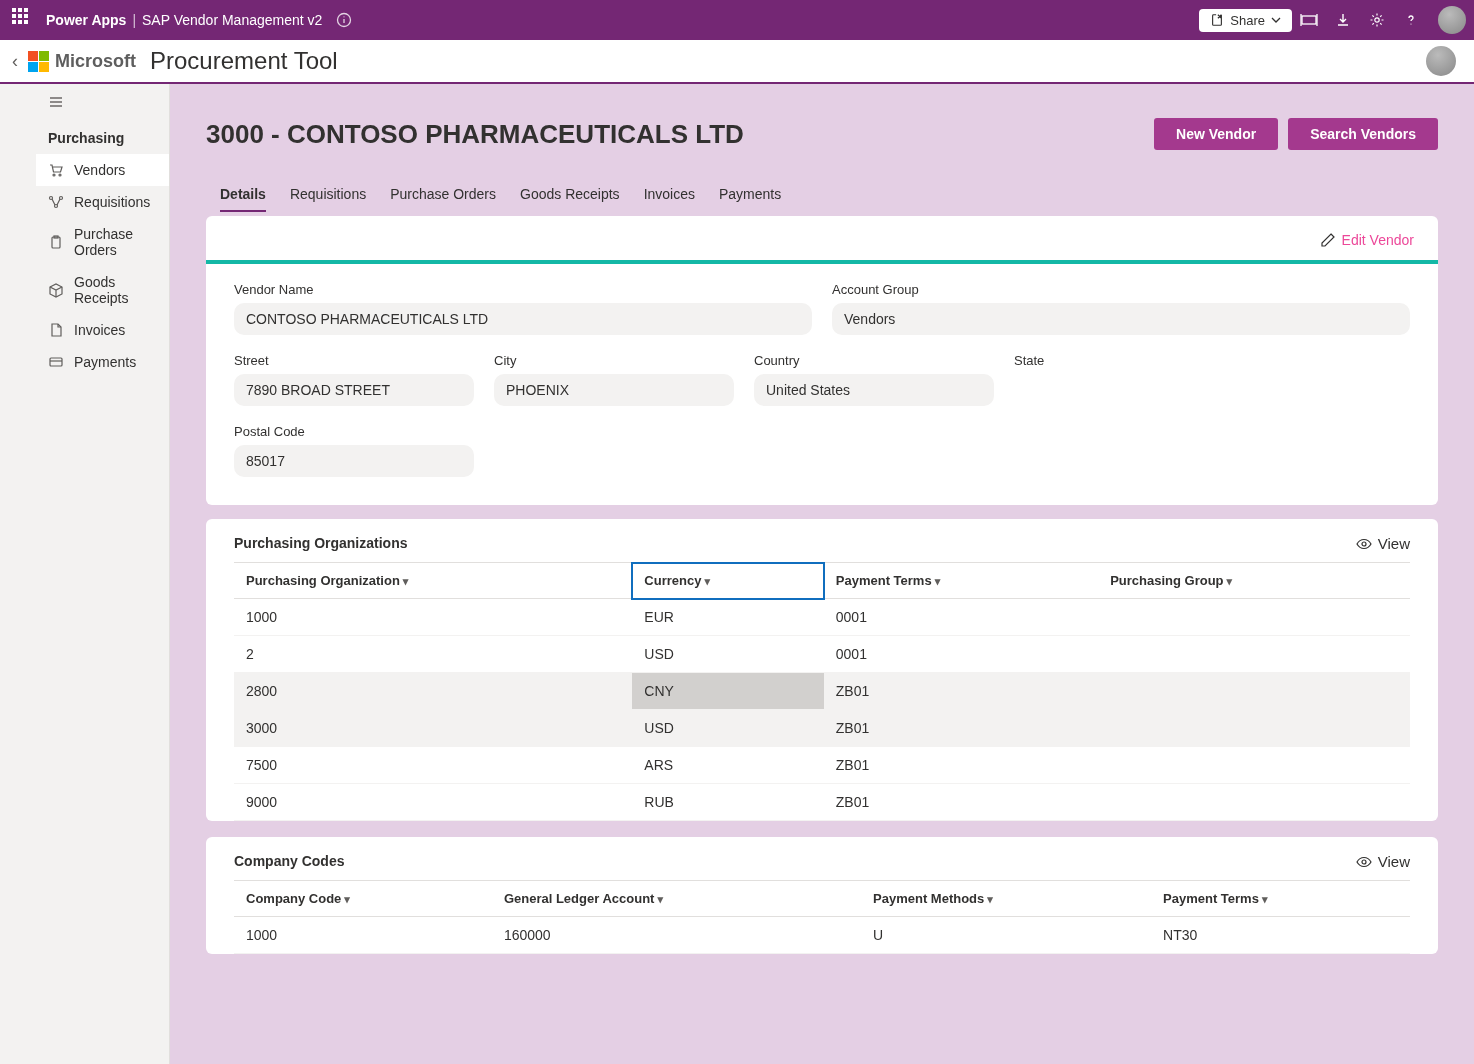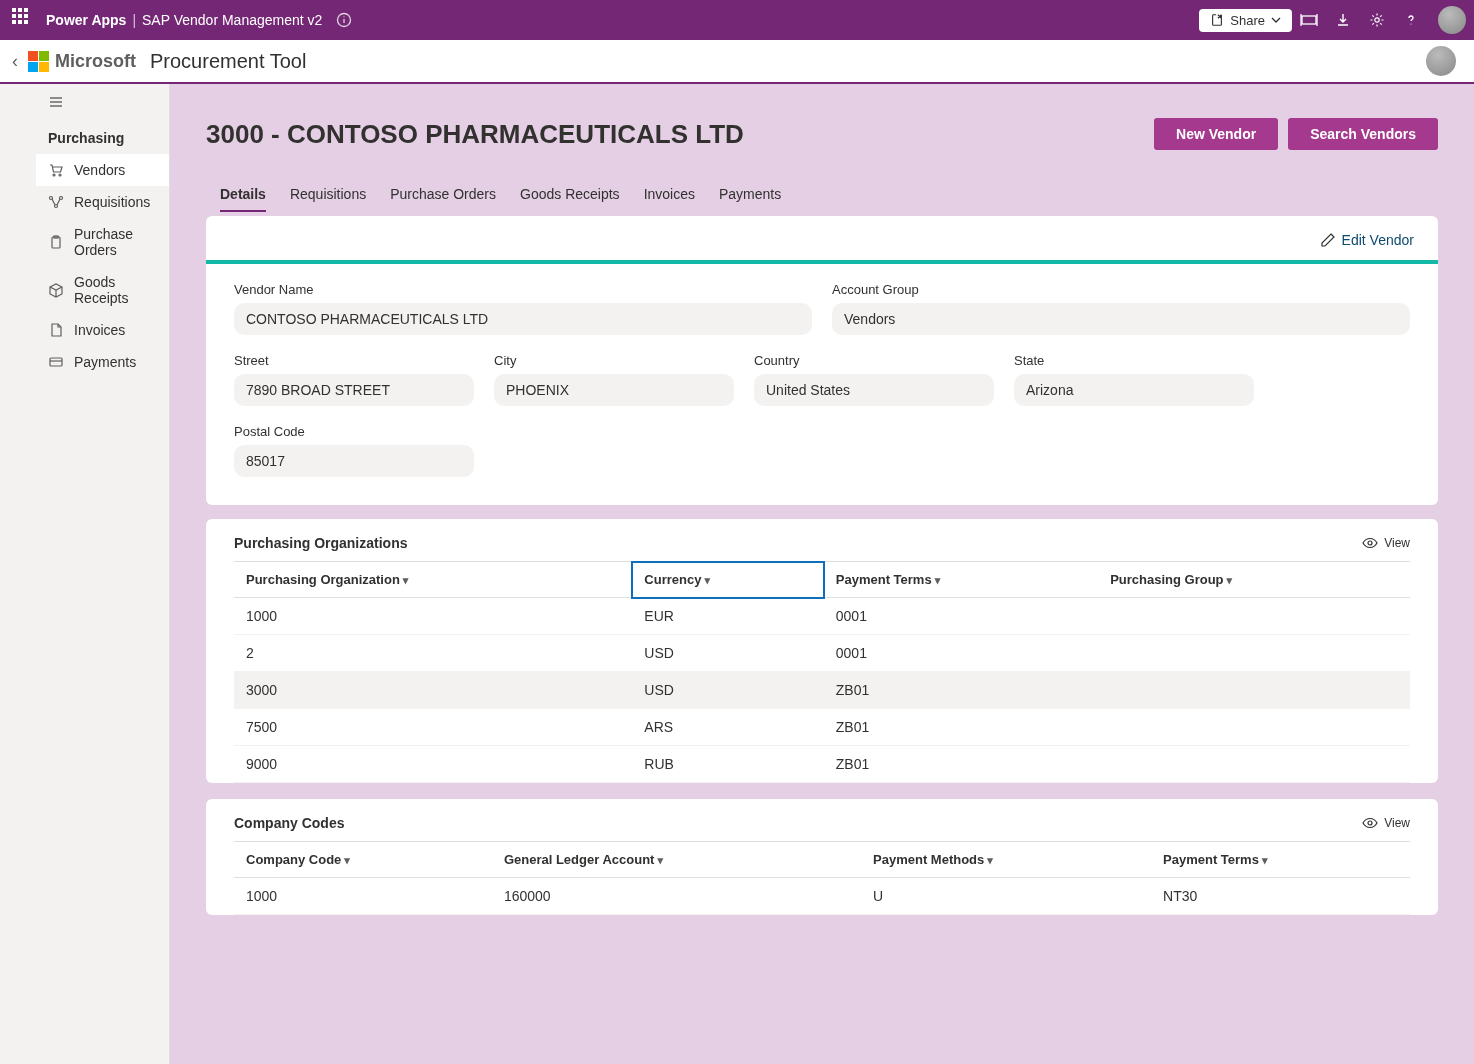--- a/index.html
+++ b/index.html
@@ -17,21 +17,21 @@
   .share-btn { background: #fff; color: #323130; border: 1px solid transparent; border-radius: 4px; padding: 3px 10px; font-size: 13px; display:flex; align-items:center; gap:6px; cursor:pointer;}
   .top-icon { width: 34px; height: 40px; display:flex; align-items:center; justify-content:center; color:#fff; cursor:pointer; }
   .avatar { width: 28px; height:28px; border-radius:50%; background: radial-gradient(circle at 40% 30%, #bbb, #888); margin-left:10px; }
   
   
   .subheader { height: 44px; border-bottom: 2px solid #742774; display:flex; align-items:center; padding:0 12px; position:relative; }
   .back-chevron { font-size:18px; color:#605e5c; cursor:pointer; margin-right:10px; }
   .ms-logo { display:grid; grid-template-columns: 10px 10px; grid-template-rows: 10px 10px; gap:1px; margin-right:6px;}
   .ms-logo .q1{background:#F25022;} .ms-logo .q2{background:#7FBA00;} .ms-logo .q3{background:#00A4EF;} .ms-logo .q4{background:#FFB900;}
   .ms-text{ font-size:18px; font-weight:600; color:#5e5e5e; margin-right:14px;}
-  .tool-title{ font-size:20px; font-weight:400; color:#323130;}
+  .tool-title{ font-size:24px; font-weight:400; color:#323130;}
   .sub-avatar{ position:absolute; right:18px; width:30px; height:30px; border-radius:50%; background: radial-gradient(circle at 40% 30%, #bbb, #888); }
   
   
   .shell { display:flex; height: calc(100vh - 84px); }
   .sidebar { width: 170px; background:#f3f2f1; border-right:1px solid #e1dfdd; flex-shrink:0;padding-left:36px;}
   .hamburger { width:40px; height:36px; display:flex;align-items:center;justify-content:center;cursor:pointer;color:#605e5c;}
   .hamburger svg{width:16px;height:16px;}
   .side-section { font-weight:600; font-size:14px; padding:10px 12px 8px; }
   .side-item { display:flex; align-items:center; gap:10px; padding:8px 12px; font-size:14px; color:#323130; cursor:pointer;}
   .side-item.active{ background:#fff; }
@@ -45,31 +45,31 @@
   .page-title { font-size:26px; font-weight:600; color:#323130;}
   .head-spacer{flex:1;}
   .btn-primary { background:#a4398e; color:#fff; border:none; padding:8px 22px; font-size:14px; font-weight:600; border-radius:3px; cursor:pointer; margin-left:10px;}
   
   .tabbar { display:flex; gap:24px; margin-bottom:4px; padding-left:14px;}
   .tab { padding:8px 0; font-size:14px; color:#323130; cursor:pointer; border-bottom:2px solid transparent;}
   .tab.active { font-weight:600; border-bottom-color:#742774;}
   
   .card { background:#fff; border-radius:6px; margin-bottom:14px; }
   .card-head-right{ display:flex; justify-content:flex-end; padding:16px 24px 12px;}
-  .edit-link{ display:flex;align-items:flex-end;gap:6px;color:#0c4a6e;font-size:14px;cursor:pointer;}
+  .edit-link{ display:flex;align-items:flex-end;gap:6px;color:#ec4899;font-size:14px;cursor:pointer;}
   .form-area{ padding:0 28px 28px; border-top:4px solid #14b8a6;}
   .form-row{ display:flex; gap:20px; margin-top:18px;}
   .field{ flex:1; min-width:0;}
   .field.half{flex:0 0 240px;}
   .field-label{ font-size:13px; color:#323130; margin-bottom:6px; display:block;}
   .field-value{ background:#f3f2f1; border:none; padding:8px 12px; font-size:14px; color:#323130; width:100%; border-radius:10px;}
   
   .section-head{ display:flex; align-items:flex-start; padding:16px 28px 10px; }
   .section-title{ font-weight:600; font-size:14px;}
-  .view-link{ margin-left:auto; display:flex;align-items:center;gap:6px;font-size:12px;cursor:pointer;color:#323130;}
+  .view-link{ margin-left:auto; display:flex;align-items:center;gap:6px;font-size:15px;cursor:pointer;color:#323130;}
   .eye{width:16px;height:16px;}
   
   table{ width:calc(100% - 56px); margin:0 28px 16px; border-collapse:collapse;}
   thead th{ text-align:left; font-weight:600; font-size:13px; padding:10px 12px; border-top:1px solid #e1dfdd; border-bottom:1px solid #e1dfdd; cursor:pointer;}
   thead th.selected{ outline:2px solid #106ebe; outline-offset:-1px; background:#fff;}
   thead th .chev{ font-size:11px; color:#605e5c; margin-left:3px;}
   tbody tr{ border-bottom:1px solid #f3f2f1;}
   tbody td{ padding:10px 12px; font-size:14px;}
   tbody tr.hl{ background:#f3f2f1;}
   tbody tr.hl td.sel-col{ background:#d2d0ce;}
@@ -254,21 +254,20 @@
           <div class="field half">
             <label class="field-label">City</label>
             <div class="field-value">PHOENIX</div>
           </div>
           <div class="field half">
             <label class="field-label">Country</label>
             <div class="field-value">United States</div>
           </div>
           <div class="field half">
             <label class="field-label">State</label>
-            <div class="field-value">Arizona</div>
           </div>
         </div>
         <div class="form-row">
           <div class="field half">
             <label class="field-label">Postal Code</label>
             <div class="field-value">85017</div>
           </div>
         </div>
       </div>
     </div>
@@ -300,20 +299,26 @@
                 <td>0001</td>
                 <td></td>
               </tr>
               <tr>
                 <td>2</td>
                 <td>USD</td>
                 <td>0001</td>
                 <td></td>
               </tr>
               <tr class="hl">
+                <td>2800</td>
+                <td class="sel-col">CNY</td>
+                <td>ZB01</td>
+                <td></td>
+              </tr>
+              <tr class="hl">
                 <td>3000</td>
                 <td>USD</td>
                 <td>ZB01</td>
                 <td></td>
               </tr>
               <tr>
                 <td>7500</td>
                 <td>ARS</td>
                 <td>ZB01</td>
                 <td></td>

